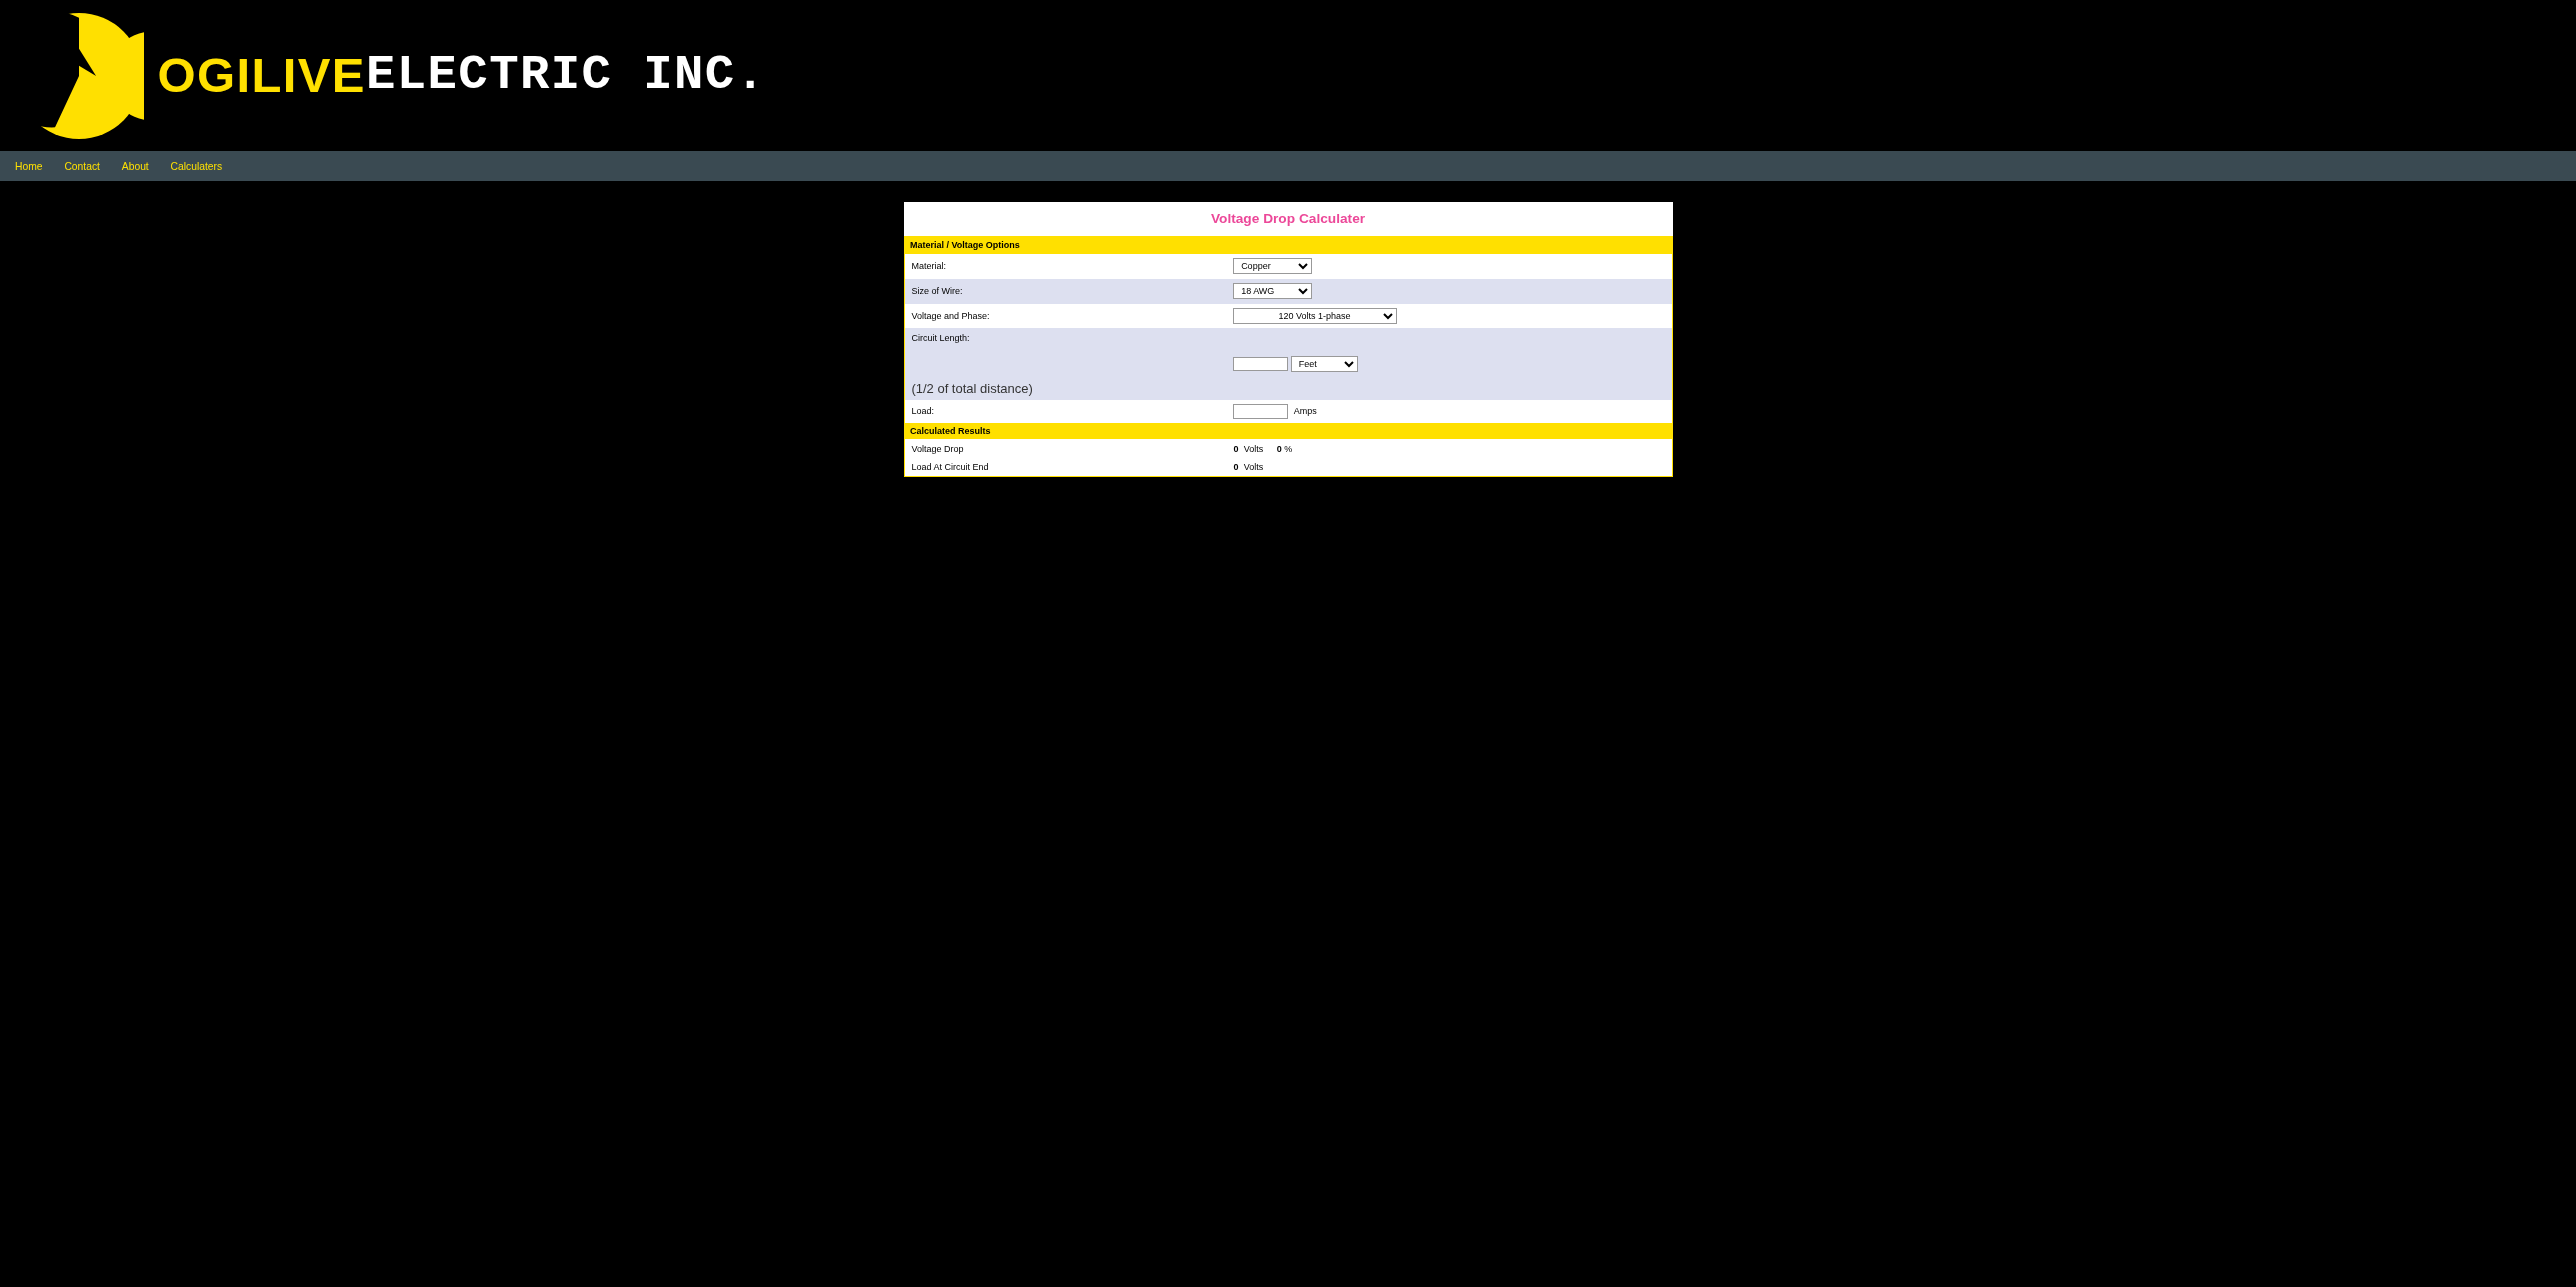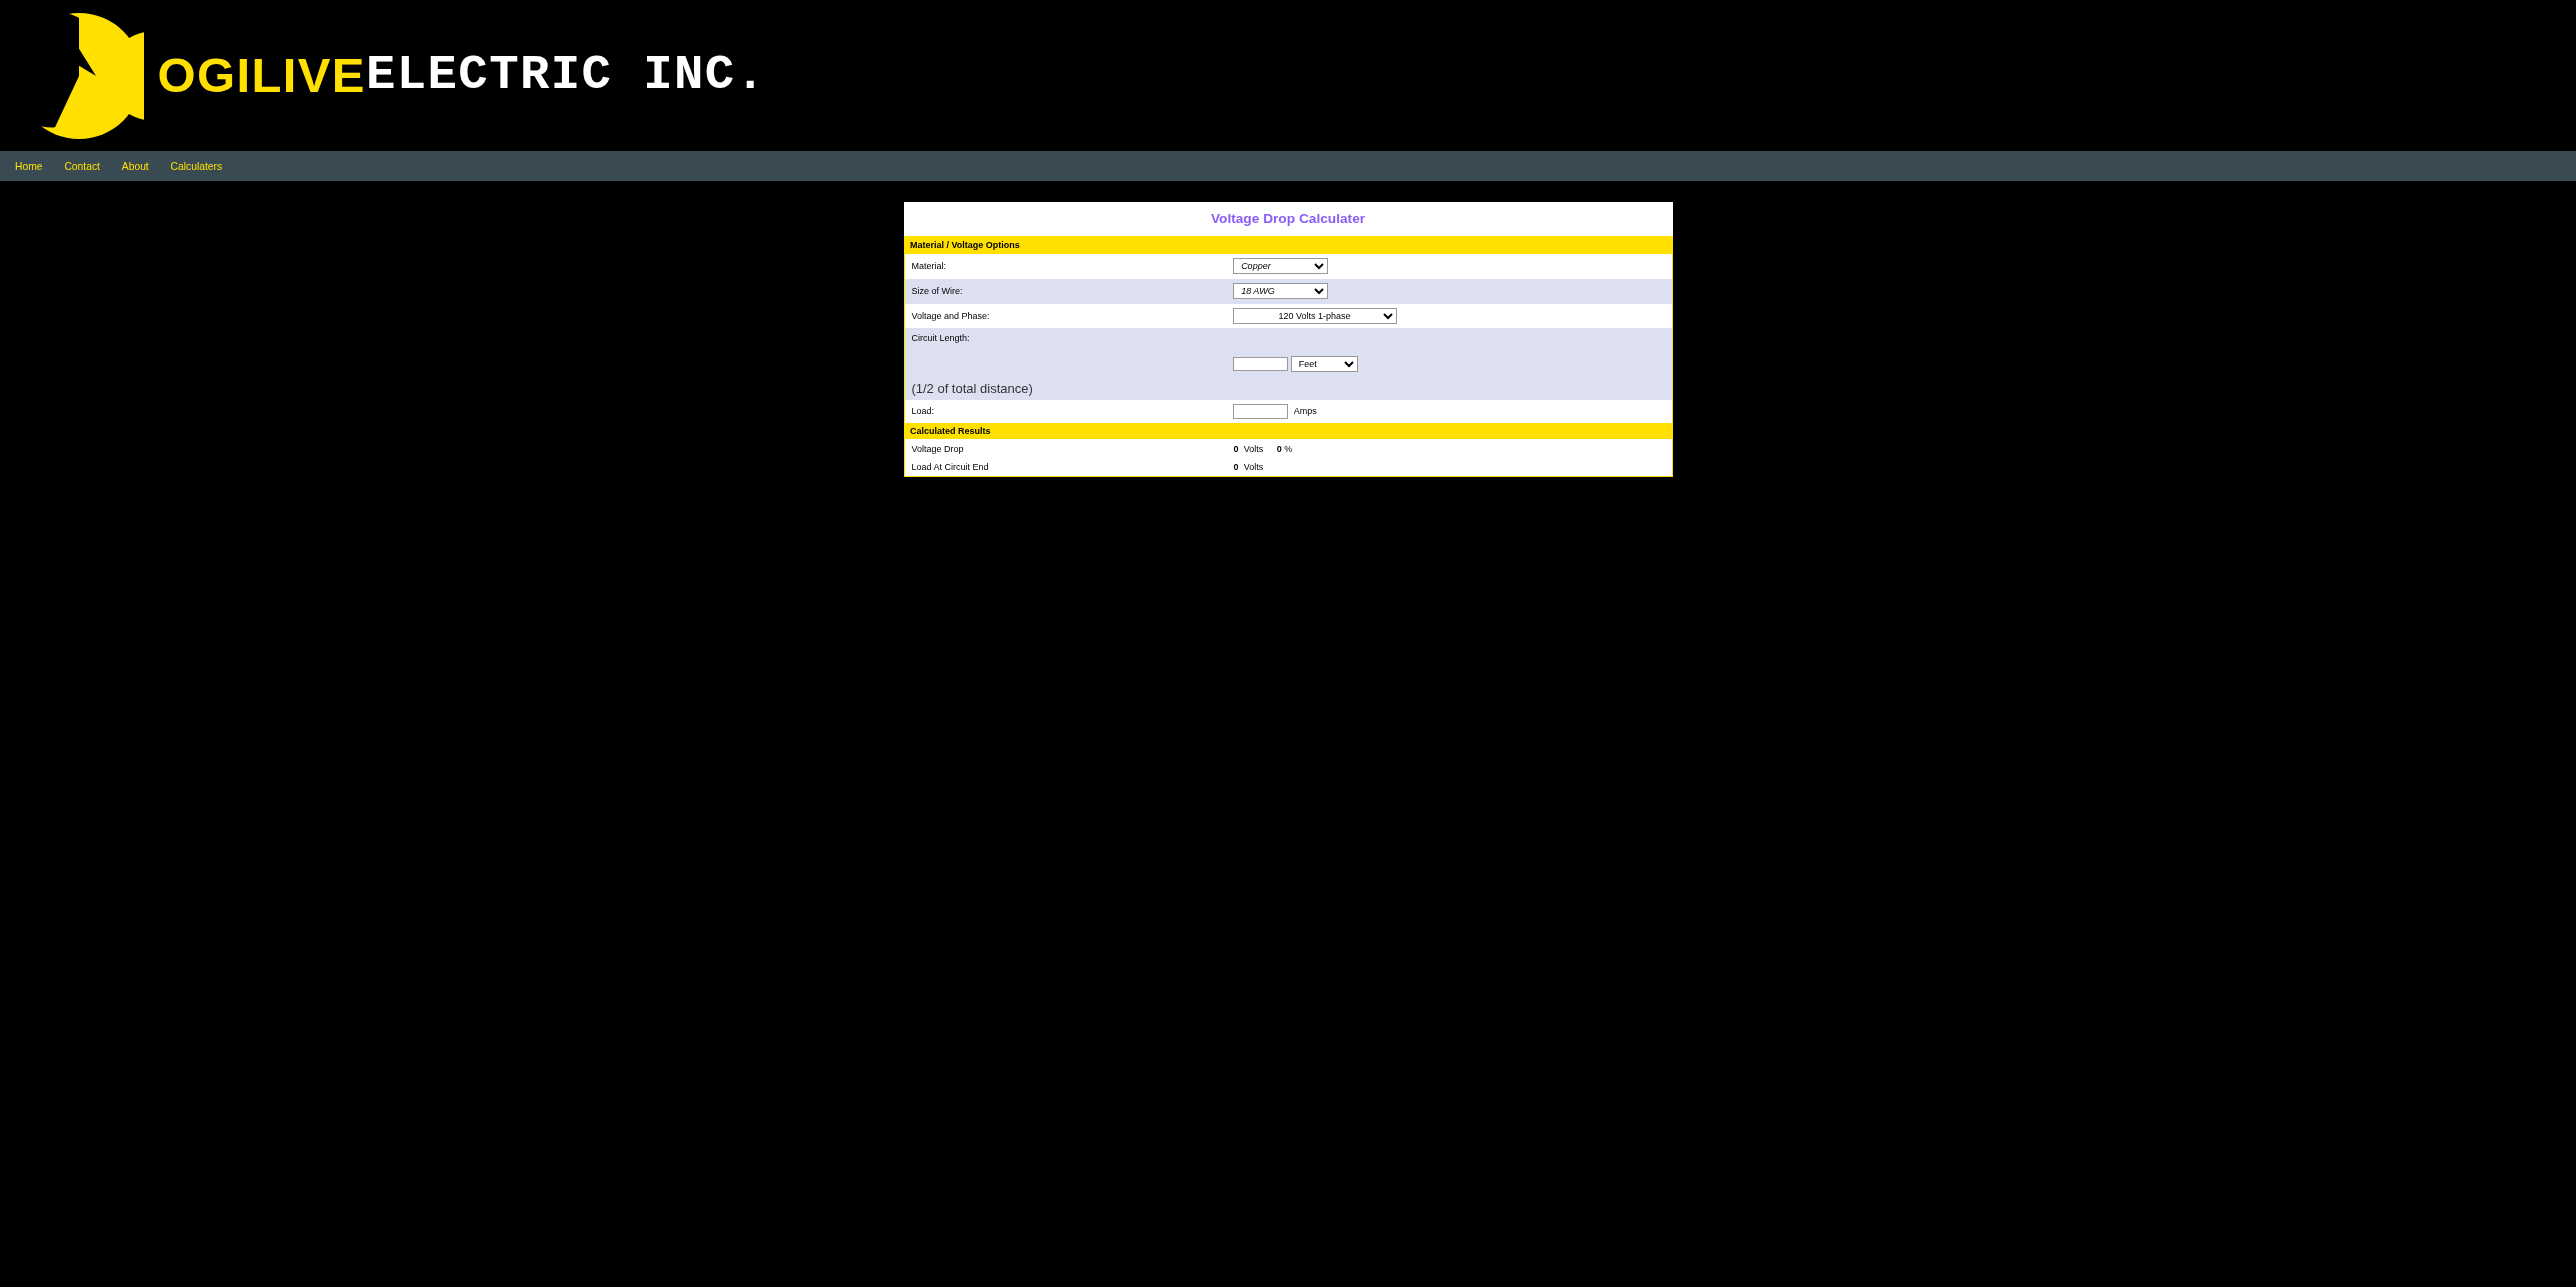--- a/index.html
+++ b/index.html
@@ -86,21 +86,21 @@
       color: #000;
       background: #fff;
       font-size: 15px;
       font-weight: bold;
       padding: 8.2px 0;
       background: transparent;
       color: #fff;
     }
     
     #calc-title {
-      color: #8b5cf6;
+      color: #ec4899;
       background: #fff;
       padding: 9.6px 0;
       text-align: center;
       font-size: 13.7px;
       font-weight: bold;
     }
 
     #calc-table {
       width: 100%;
       border-collapse: collapse;
@@ -146,22 +146,21 @@
     }
 
     select, input[type="text"], input[type="number"] {
       padding: 1.4px 2.7px;
       font-size: 9px;
       border: 0.7px solid #999;
       background: #fff;
     }
 
     select.wire-select {
-      width: 95px;
-      font-style: italic;
+      width: 79px;
     }
 
     .circuit-inputs {
       display: flex;
       align-items: center;
       gap: 2.7px;
     }
     .circuit-inputs input {
       width: 55px;
     }

